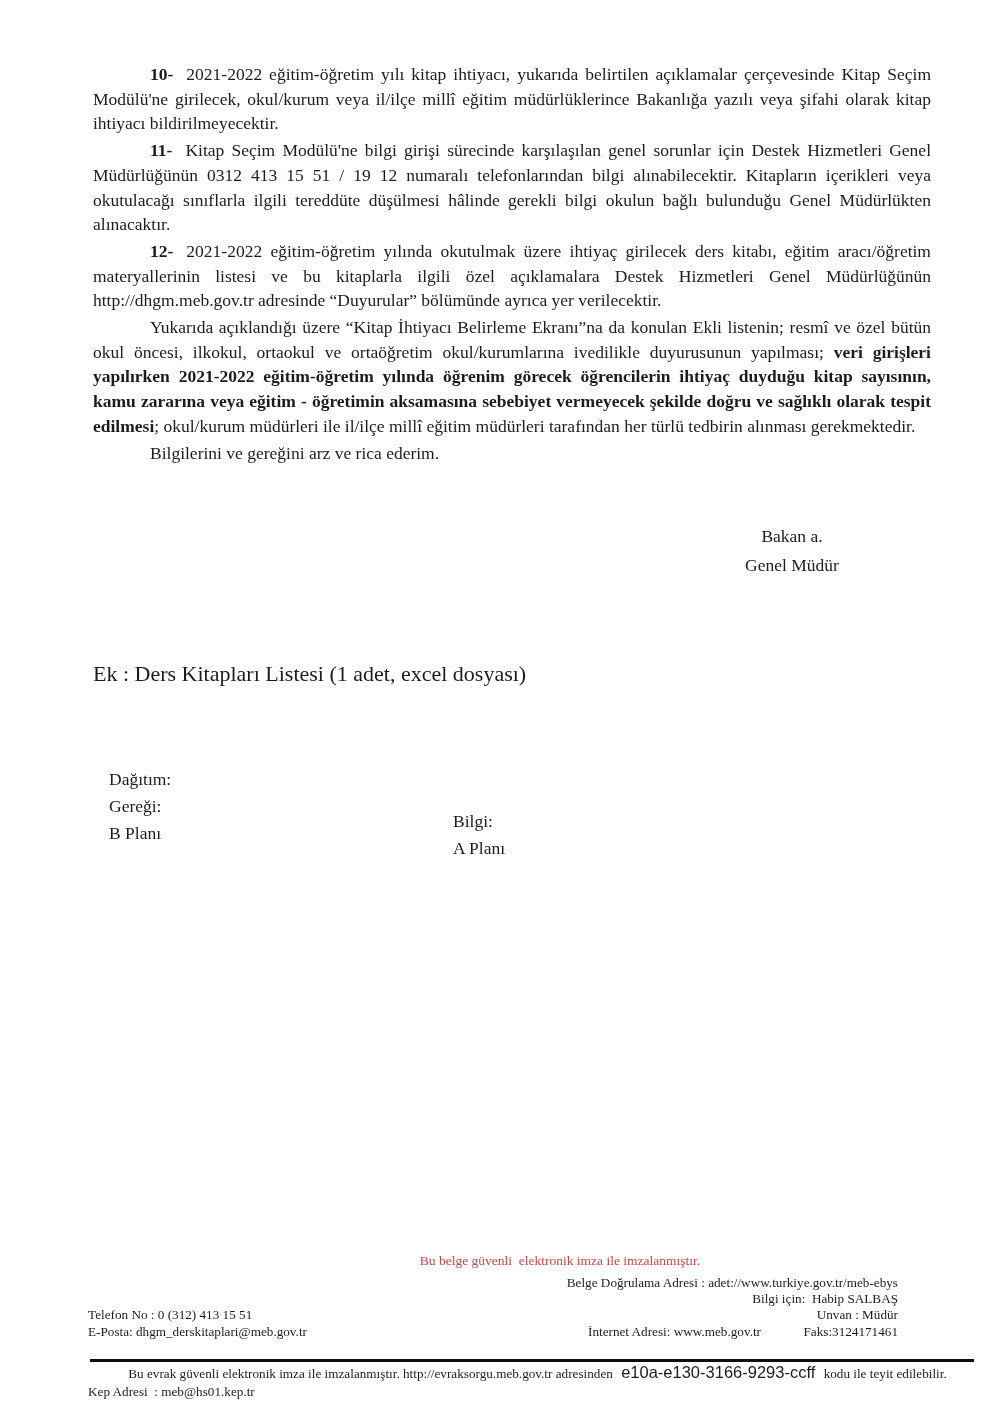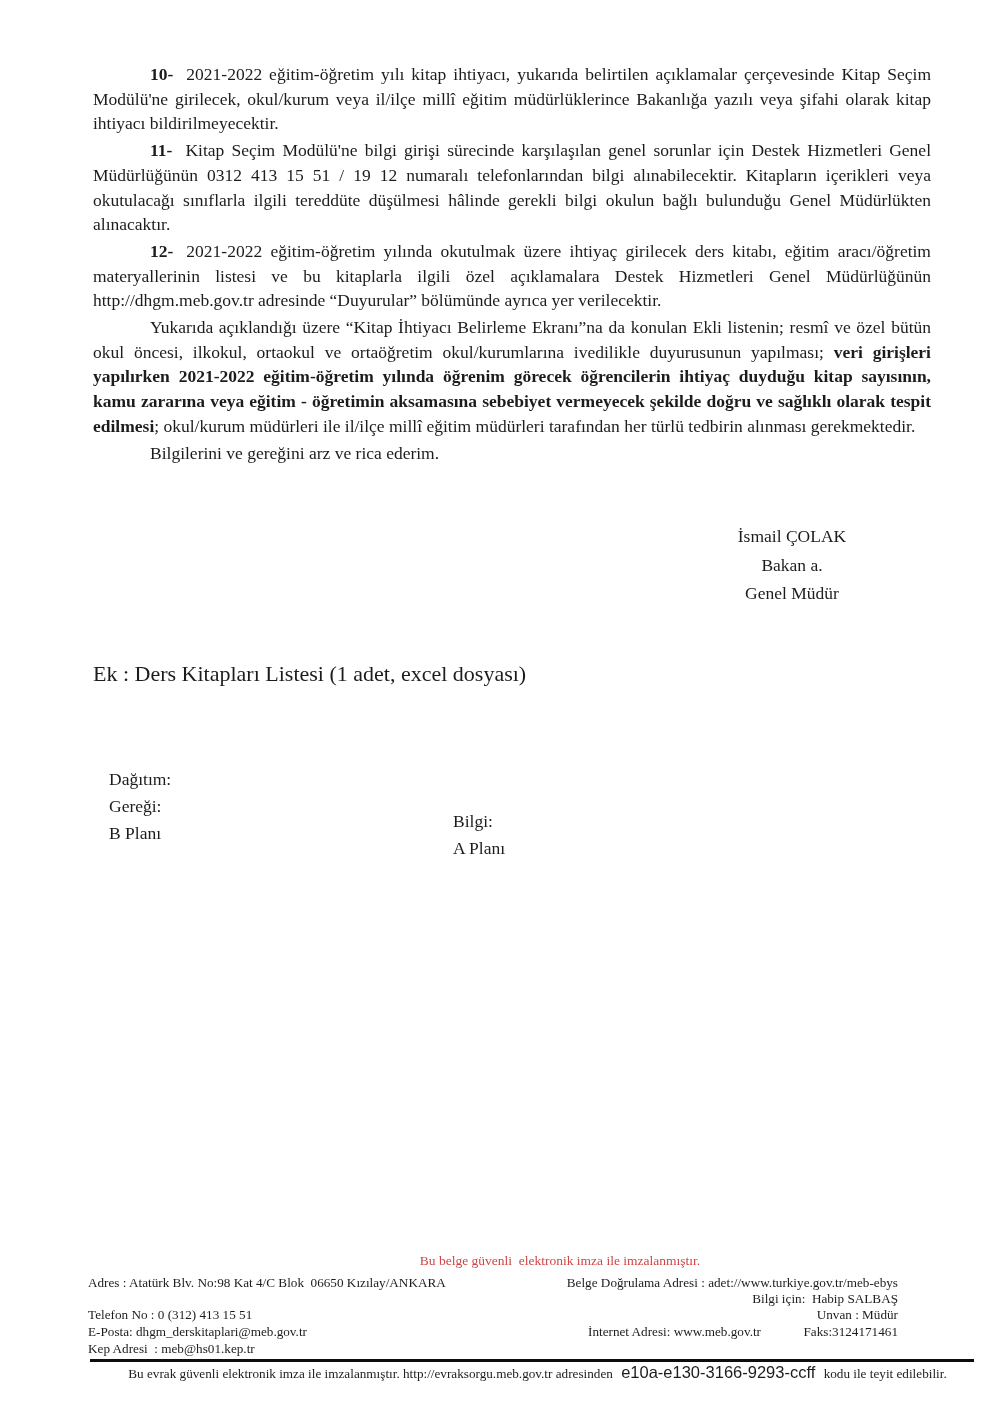--- a/index.html
+++ b/index.html
@@ -40,21 +40,21 @@
   .dist-right { position:absolute; left:344px; top:0;margin-top:15px; }
   
   .footer-red {
     position:absolute; top:1253px; left:120px; right:0;
     text-align:center; font-size:13.5px; color:var(--esign-red, #d04545);
   }
   .f { position:absolute; font-size:13.2px; white-space:pre; }
   .f-adres   { top:1275px; left:88px; }
   .f-telefon { top:1307px; left:88px; }
   .f-eposta  { top:1324px; left:88px; }
-  .f-kep     { top:1341px; left:88px; }
+  .f-kep     { top:1384px; left:88px; }
   .f-right { right:102px; text-align:right; }
   .f-belge { top:1275px; }
   .f-bilgi { top:1291px; }
   .f-unvan { top:1307px; }
   .f-faks  { top:1324px; }
   .f-web   { top:1324px; left:588px; }
   .footer-rule {
     position:absolute; top:1359px; left:90px; width:884px; height:3px;
     background:#0d0d0d;
   }
@@ -74,42 +74,40 @@
 
   <div class="content">
     <p><b class="pnum">10-</b><span>2021-2022 eğitim-öğretim yılı kitap ihtiyacı, yukarıda belirtilen açıklamalar çerçevesinde Kitap Seçim Modülü'ne girilecek, okul/kurum veya il/ilçe millî eğitim müdürlüklerince Bakanlığa yazılı veya şifahi olarak kitap ihtiyacı bildirilmeyecektir.</span></p>
     <p><b class="pnum">11-</b><span>Kitap Seçim Modülü'ne bilgi girişi sürecinde karşılaşılan genel sorunlar için Destek Hizmetleri Genel Müdürlüğünün 0312 413 15 51 / 19 12 numaralı telefonlarından bilgi alınabilecektir. Kitapların içerikleri veya okutulacağı sınıflarla ilgili tereddüte düşülmesi hâlinde gerekli bilgi okulun bağlı bulunduğu Genel Müdürlükten alınacaktır.</span></p>
     <p><b class="pnum">12-</b><span>2021-2022 eğitim-öğretim yılında okutulmak üzere ihtiyaç girilecek ders kitabı, eğitim aracı/öğretim materyallerinin listesi ve bu kitaplarla ilgili özel açıklamalara Destek Hizmetleri Genel Müdürlüğünün http://dhgm.meb.gov.tr adresinde “Duyurular” bölümünde ayrıca yer verilecektir.</span></p>
     <p><span>Yukarıda açıklandığı üzere “Kitap İhtiyacı Belirleme Ekranı”na da konulan Ekli listenin; resmî ve özel bütün okul öncesi, ilkokul, ortaokul ve ortaöğretim okul/kurumlarına ivedilikle duyurusunun yapılması; </span><b class="inlinebold">veri girişleri yapılırken 2021-2022 eğitim-öğretim yılında öğrenim görecek öğrencilerin ihtiyaç duyduğu kitap sayısının, kamu zararına veya eğitim - öğretimin aksamasına sebebiyet vermeyecek şekilde doğru ve sağlıklı olarak tespit edilmesi</b><span>; okul/kurum müdürleri ile il/ilçe millî eğitim müdürleri tarafından her türlü tedbirin alınması gerekmektedir.</span></p>
     <p class="closing-line">Bilgilerini ve gereğini arz ve rica ederim.</p>
   </div>
 
   <div class="signature">
-    <div>İsmail ÇOLAK</div>
     <div>Bakan a.</div>
     <div>Genel Müdür</div>
   </div>
 
   <div class="attachment">Ek : Ders Kitapları Listesi (1 adet, excel dosyası)</div>
 
   <div class="distribution">
     <div class="dist-row">Dağıtım:</div>
     <div class="dist-row">
       <span>Gereği:</span>
       <span class="dist-right">Bilgi:</span>
     </div>
     <div class="dist-row">
       <span>B Planı</span>
       <span class="dist-right">A Planı</span>
     </div>
   </div>
 
   <div class="footer-red">Bu belge güvenli&nbsp; elektronik imza ile imzalanmıştır.</div>
 
-  <div class="f f-adres">Adres : Atatürk Blv. No:98 Kat 4/C Blok&nbsp; 06650 Kızılay/ANKARA</div>
   <div class="f f-right f-belge">Belge Doğrulama Adresi : adet://www.turkiye.gov.tr/meb-ebys</div>
   <div class="f f-right f-bilgi">Bilgi için:&nbsp; Habip SALBAŞ</div>
   <div class="f f-telefon">Telefon No : 0 (312) 413 15 51</div>
   <div class="f f-right f-unvan">Unvan : Müdür</div>
   <div class="f f-eposta">E-Posta: dhgm_derskitaplari@meb.gov.tr</div>
   <div class="f f-web">İnternet Adresi: www.meb.gov.tr</div>
   <div class="f f-right f-faks">Faks:3124171461</div>
   <div class="f f-kep">Kep Adresi&nbsp; : meb@hs01.kep.tr</div>
 
   <div class="footer-rule"></div>

